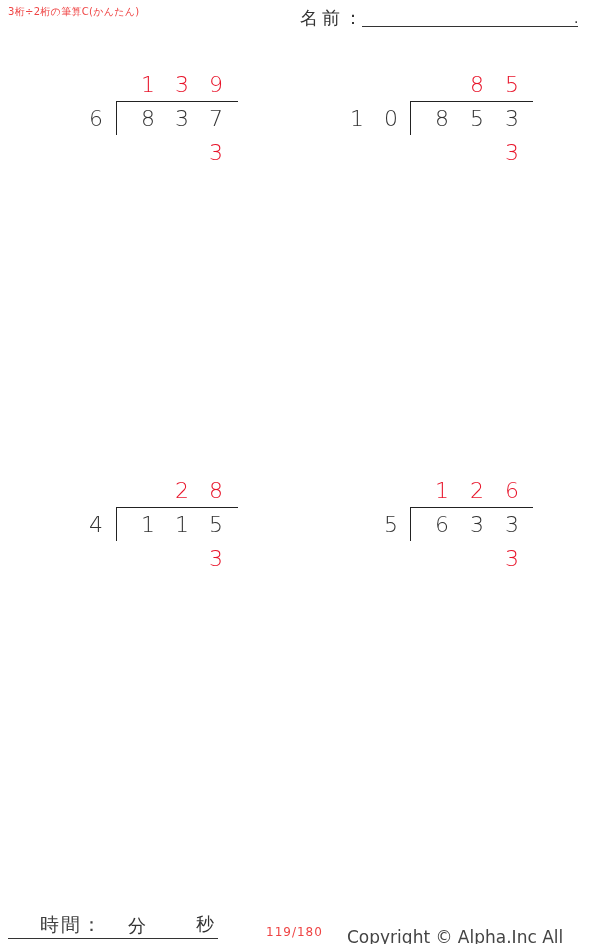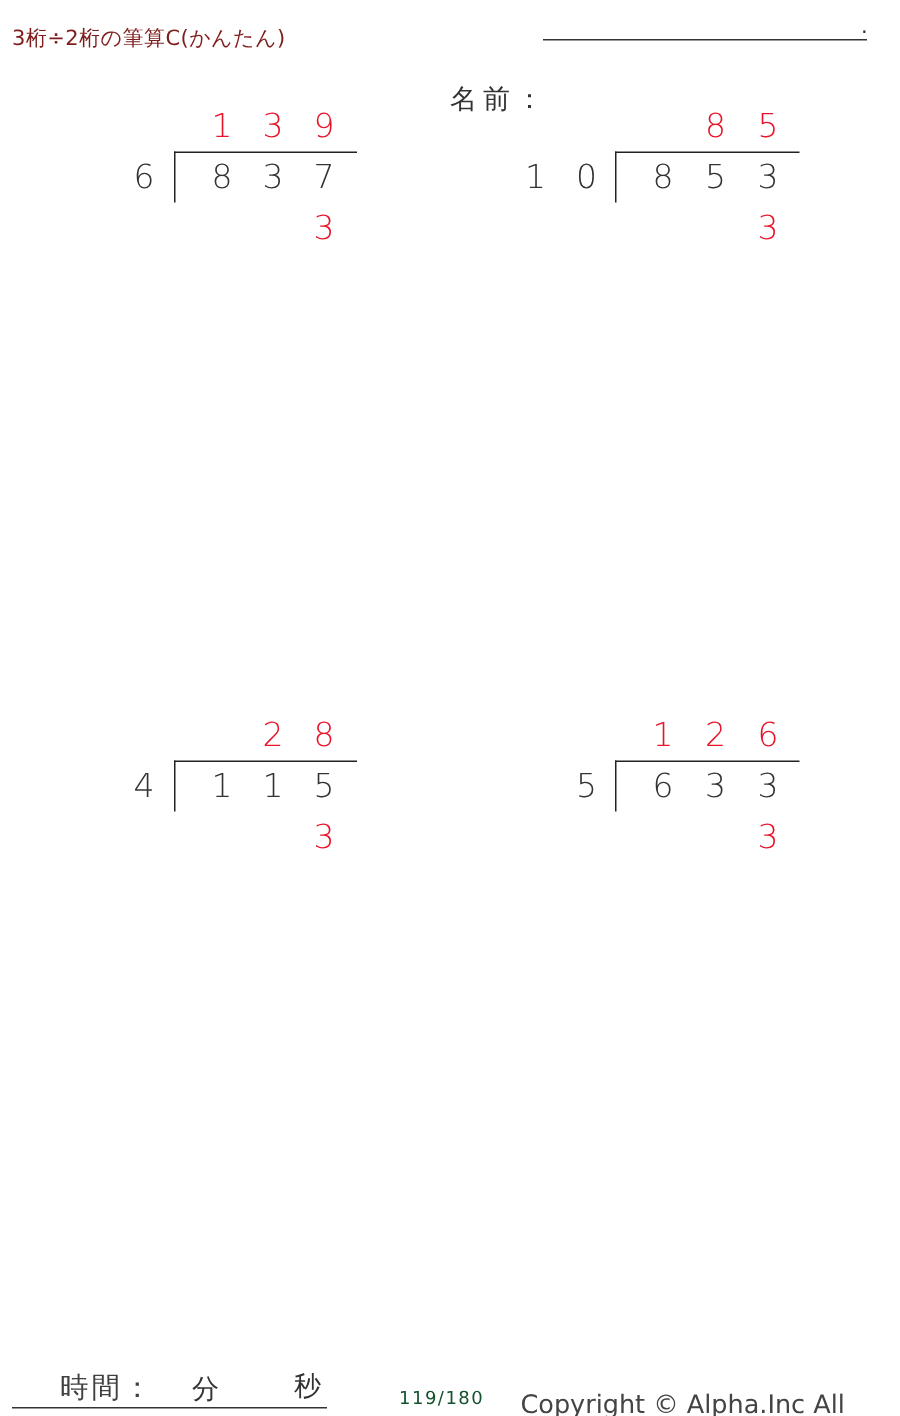--- a/index.html
+++ b/index.html
@@ -1,36 +1,36 @@
 <!DOCTYPE html>
 <html><head>
 <meta charset="utf-8">
 <style>
   html, body { margin: 0; padding: 0; background: #ffffff; }
   body { width: 600px; height: 944px; position: relative; overflow: hidden;
          font-family: "DejaVu Sans", "Liberation Sans", sans-serif; color: #333; }
-  .title { position: absolute; left: 8px; top: 17px; font-size: 14px; color: #7f1d1d; letter-spacing: 0.3px; }
-  .name-label { position: absolute; left: 300px; top: 6px; font-size: 18px; color: #333; letter-spacing: 4px; margin-top: 48px; }
+  .title { position: absolute; left: 8px; top: 5px; font-size: 10px; color: #ef4444; letter-spacing: 0.3px; }
+  .name-label { position: absolute; left: 300px; top: 6px; font-size: 18px; color: #333; letter-spacing: 4px; }
   .name-line { position: absolute; left: 362px; top: 26px; width: 216px; border-bottom: 1px solid #333; height: 0; }
   .name-dot { position: absolute; left: 574px; top: 10px; font-size: 14px; color: #333; }
 
   .problem { position: absolute; width: 0; height: 0; }
   .digit { position: absolute; width: 20px; text-align: center; font-size: 22px; line-height: 24px;
            font-family: "DejaVu Sans", sans-serif; font-weight: 300; }
   .q { color: #e8142a; }
   .d { color: #333; }
   .r { color: #e8142a; }
   .bar-h { position: absolute; height: 0; border-top: 1.5px solid #222; }
   .bar-v { position: absolute; width: 0; border-left: 1.5px solid #222; }
 
   .footer-time { position: absolute; left: 8px; top: 912px; width: 210px; height: 26px; border-bottom: 1px solid #333; }
   .time-label { position: absolute; left: 0; top: 0; font-size: 19px; color: #404040; letter-spacing: 2px; margin-left: 32px; }
   .min-label { position: absolute; left: 120px; top: 2px; font-size: 18px; color: #333; }
   .sec-label { position: absolute; left: 188px; top: 0; font-size: 18px; color: #333; }
-  .page-num { position: absolute; left: 266px; top: 925px; font-size: 12px; color: #14532d; letter-spacing: 1px; }
+  .page-num { position: absolute; left: 266px; top: 925px; font-size: 12px; color: #ef4444; letter-spacing: 1px; }
   .copyright { position: absolute; left: 347px; top: 927px; font-size: 17px; color: #444; }
 </style>
 </head>
 <body>
 
 <div class="title">3桁÷2桁の筆算C(かんたん)</div>
 <div class="name-label">名前：</div>
 <div class="name-line"></div>
 <div class="name-dot">.</div>
 

